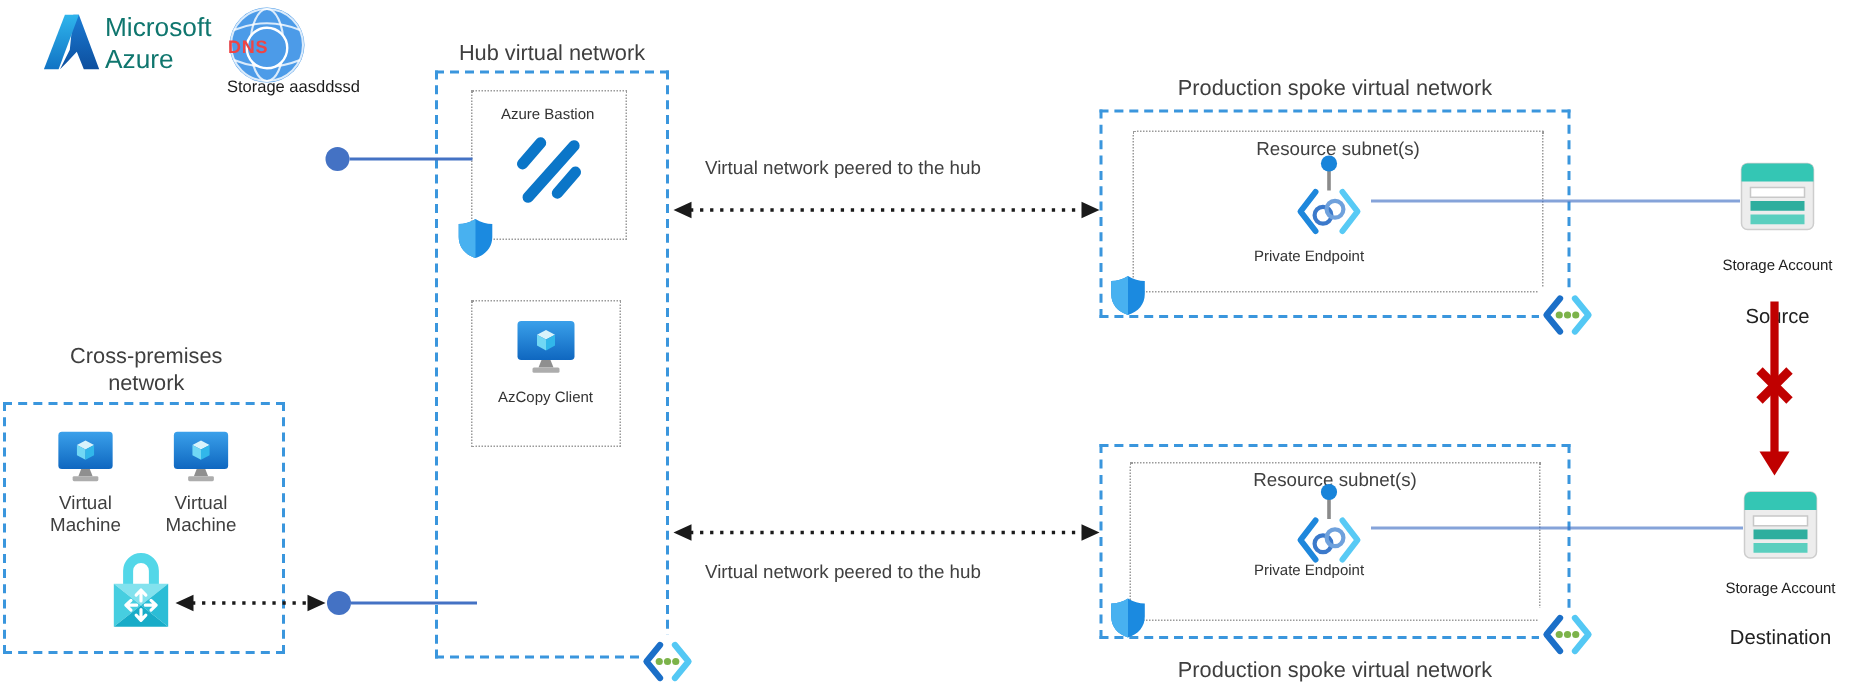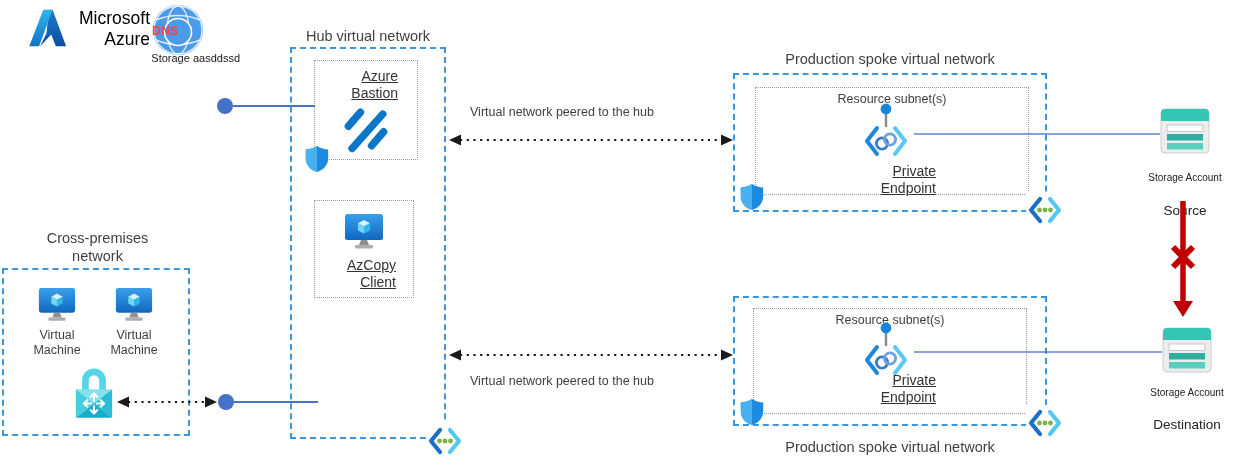--- a/index.html
+++ b/index.html
@@ -5,32 +5,32 @@
   html,body{margin:0;padding:0;background:#ffffff;}
   .canvas{
     position:relative;width:1236px;height:466px;background:#fff;overflow:hidden;
     font-family:"Liberation Sans", sans-serif;color:#3c3c3c;
   }
   .abs{position:absolute;}
   .dashed-box{position:absolute;border:2px dashed #3A96DD;background:transparent;box-sizing:border-box;}
   .dotted-box{position:absolute;border:1.5px dotted #9A9A9A;background:transparent;box-sizing:border-box;
               display:flex;flex-direction:column;align-items:center;}
   .box-title{position:absolute;font-size:14.5px;color:#3f3f3f;text-align:center;line-height:18px;}
-  .unit-label{font-size:14px;color:#333;text-align:right;line-height:17px;text-decoration:underline;}
+  .unit-label{font-size:10px;color:#333;text-align:left;line-height:17px;}
   .small-label{font-size:12.5px;color:#3f3f3f;text-align:center;line-height:15px;}
   .peer-label{position:absolute;font-size:12.5px;color:#404040;text-align:left;}
   .conn{position:absolute;height:2.4px;background:#4472C4;}
   .conn.light{opacity:.65;}
   .dot{position:absolute;width:16px;height:16px;border-radius:50%;background:#4472C4;}
   .storage-name{position:absolute;font-size:13.5px;color:#222;text-align:center;line-height:16px;margin-top:48px;}
   .storage-type{position:absolute;font-size:10px;color:#222;text-align:center;line-height:13px;}
   .dns-wrap{position:absolute;width:52px;height:52px;}
   .dns-text{position:absolute;left:0;top:20px;width:52px;
             font-size:12px;font-weight:bold;color:#ef4444;letter-spacing:.5px;}
-  .logo-text{position:absolute;font-size:17.5px;color:#000000;text-align:right;line-height:21px;}
+  .logo-text{position:absolute;font-size:17.5px;color:#0f766e;text-align:left;line-height:21px;}
 </style>
 </head>
 <body>
 
 <div class="canvas">
 
   <svg class="abs" style="left:26px;top:6px;" width="42" height="44" viewBox="0 0 90 90">
     <defs>
       <linearGradient id="azgrad1" x1="0" y1="0" x2="0" y2="1">
         <stop offset="0" stop-color="#2FB5EC"></stop>

